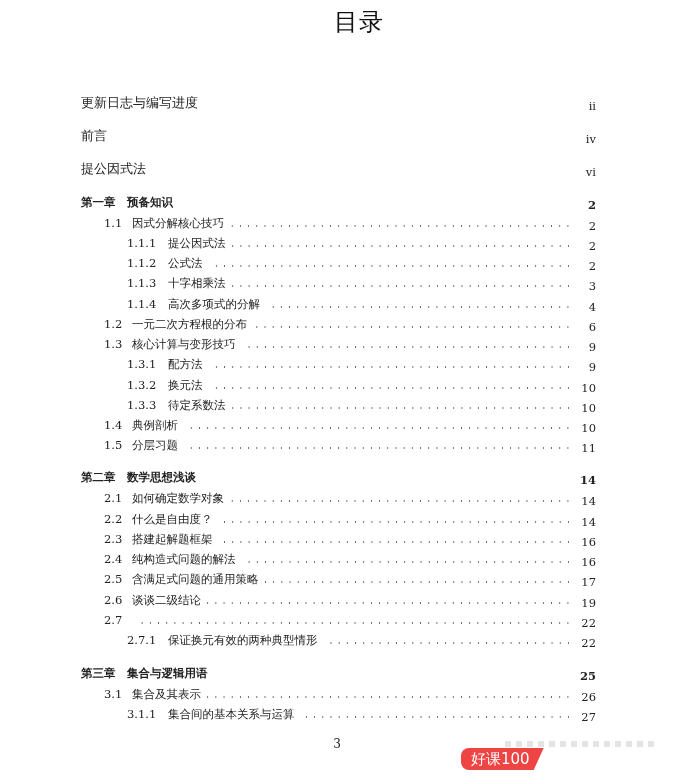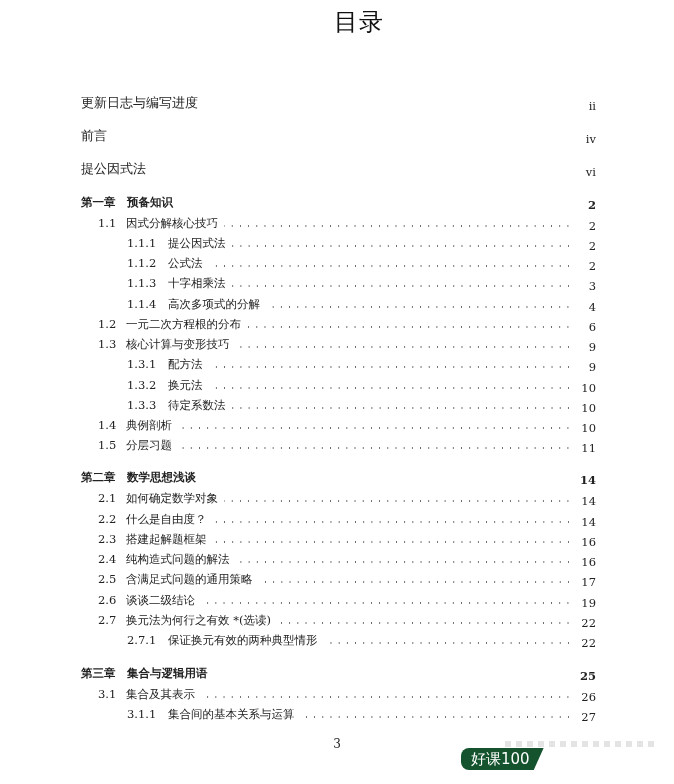--- a/index.html
+++ b/index.html
@@ -30,34 +30,34 @@
     .row .page { flex: 0 0 auto; min-width: 18px; text-align: right; color: #222; margin-top: 6px; }
     .row .spacer { flex: 1 1 auto; }
 
     .front .label { font-family: "DejaVu Sans", "Liberation Sans", sans-serif; font-size: 13px; }
     .front .page { font-weight: normal; }
 
     .chapter .num { font-family: "DejaVu Sans", "Liberation Sans", sans-serif; font-weight: bold; width: 46px; }
     .chapter .label { font-family: "DejaVu Sans", "Liberation Sans", sans-serif; font-weight: bold; }
     .chapter .page { font-weight: bold; }
 
-    .section .num { margin-left: 17px; width: 28px; }
+    .section .num { margin-left: 23px; width: 28px; }
     .subsection .num { margin-left: 46px; width: 41px; }
 
     .page-number {
       position: absolute; left: 0; right: 0; top: 737px;
       text-align: center; font-size: 12px; color: #222;
     }
     .watermark {
       position: absolute; left: 461px; top: 748px; height: 22px; width: 200px;
       display: flex; align-items: stretch;
       font-family: "DejaVu Sans", "Liberation Sans", sans-serif;
     }
     .wm-left {
-      background: #14532d; color: #fff; font-size: 15px;
+      background: #ef4444; color: #fff; font-size: 15px;
       padding: 0 14px 0 10px; display: flex; align-items: center;
       border-radius: 8px 0 0 8px;
       clip-path: polygon(0 0, 100% 0, 88% 100%, 0 100%);
     }
     .wm-right {
       background: #d9d9dc; color: #e0651e; font-size: 12px;
       display: flex; align-items: center; padding: 0 8px 0 14px; margin-left: -10px;
       border-radius: 0 6px 6px 0;
       clip-path: polygon(8% 0, 100% 0, 100% 100%, 15% 100%);
     }
@@ -206,21 +206,20 @@
     <span class="page">17</span>
   </div>
   <div class="row section" style="top:590px">
     <span class="num">2.6</span>
     <span class="label">谈谈二级结论</span>
     <span class="dots"></span>
     <span class="page">19</span>
   </div>
   <div class="row section" style="top:610px">
     <span class="num">2.7</span>
-    <span class="label">换元法为何行之有效 *(选读)</span>
     <span class="dots"></span>
     <span class="page">22</span>
   </div>
   <div class="row subsection" style="top:630px">
     <span class="num">2.7.1</span>
     <span class="label">保证换元有效的两种典型情形</span>
     <span class="dots"></span>
     <span class="page">22</span>
   </div>
 

